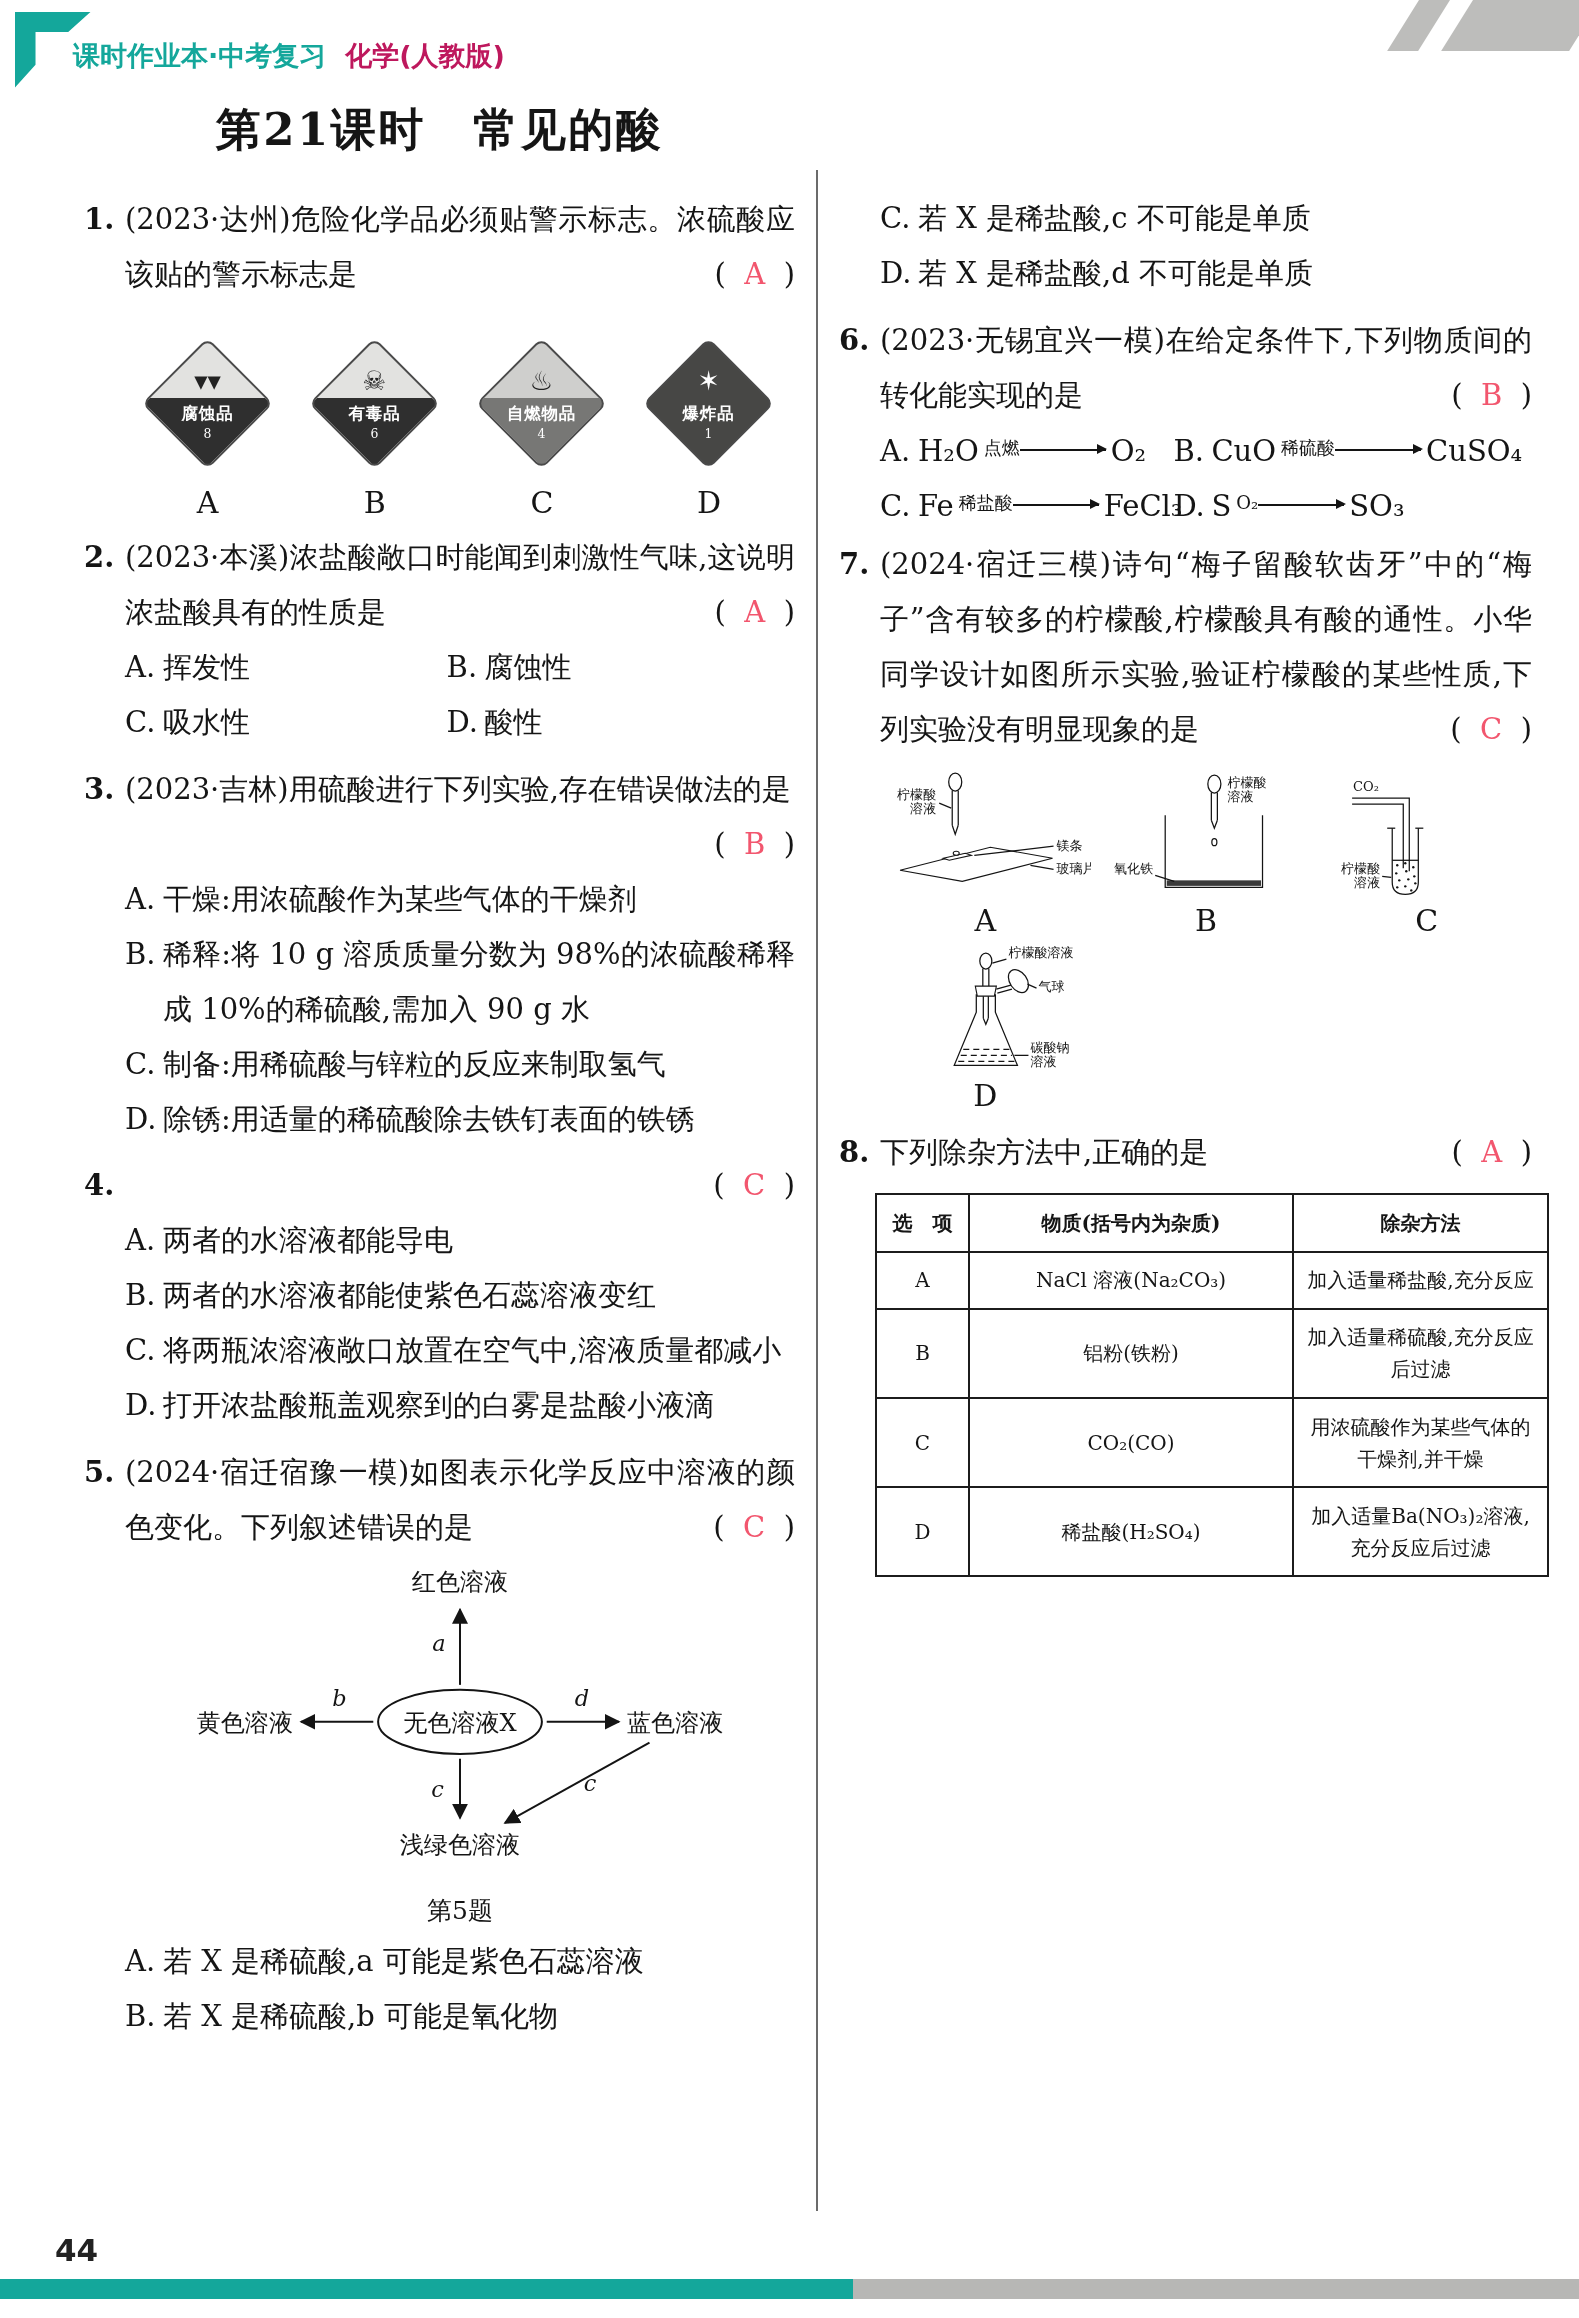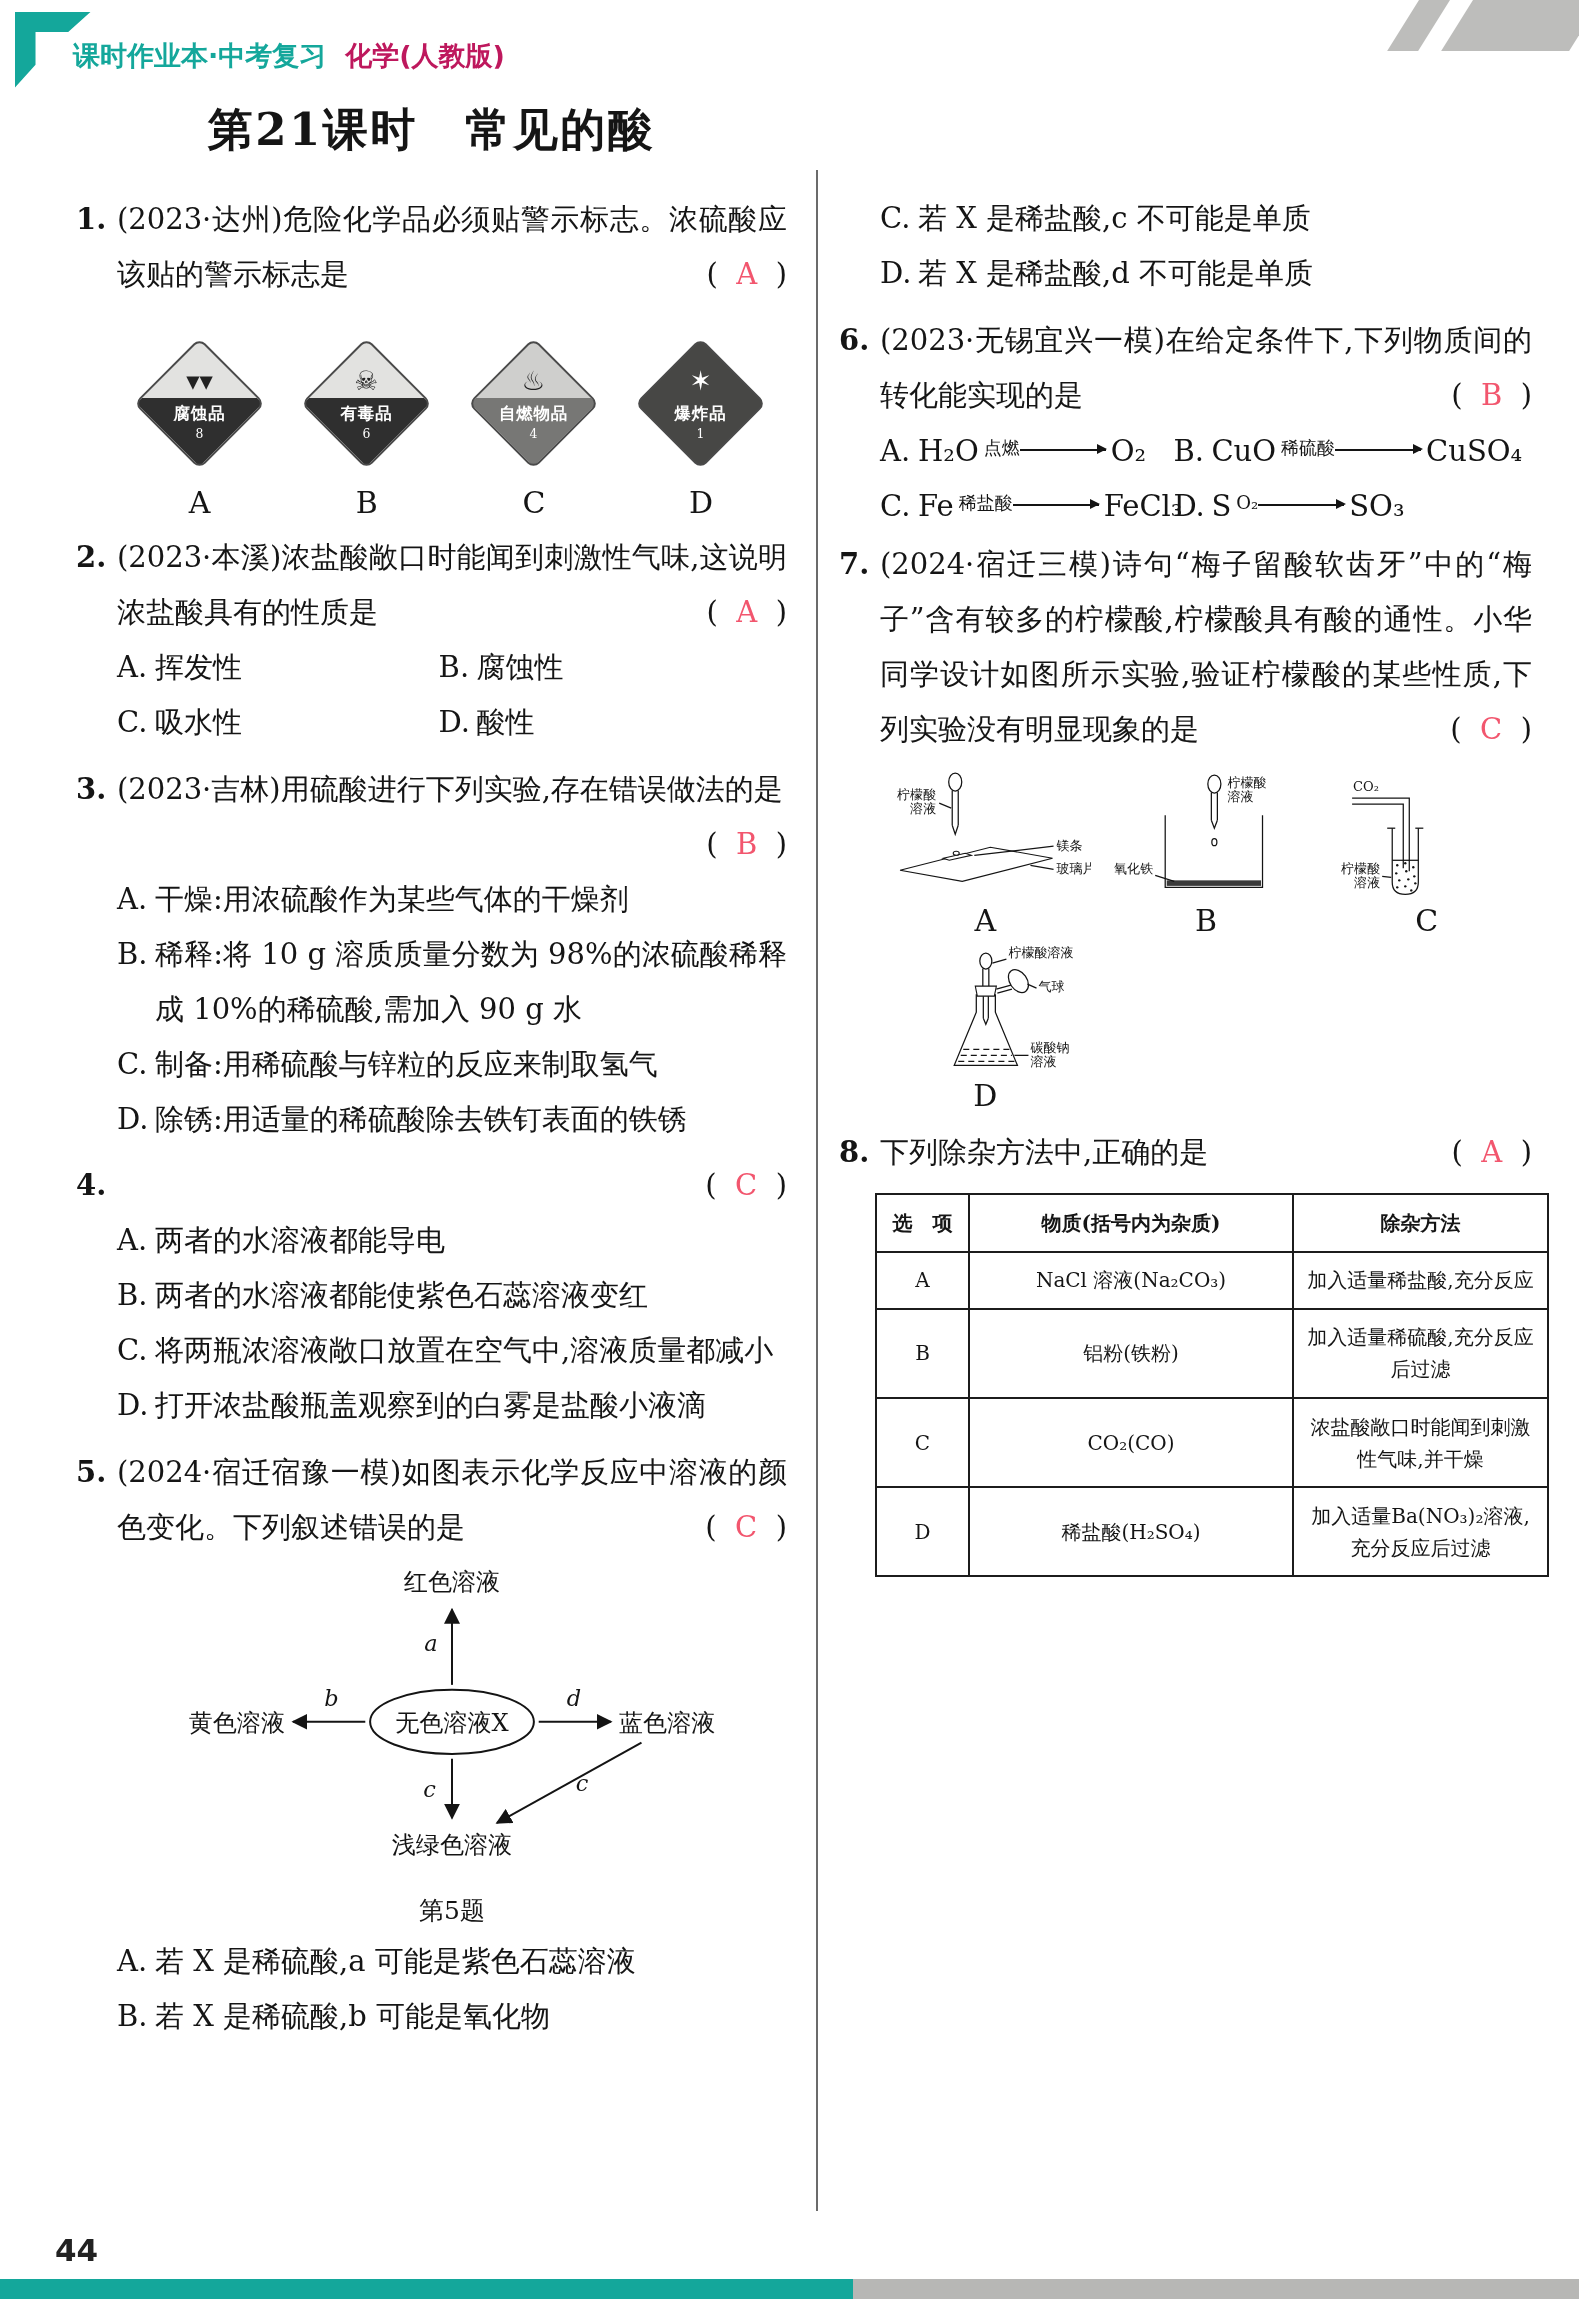--- a/index.html
+++ b/index.html
@@ -21,21 +21,21 @@
   
   .header{position:absolute;left:73px;top:38px;font-family:"DejaVu Sans","Liberation Sans",sans-serif;
           font-size:27px;font-weight:bold;white-space:nowrap;}
   .header .brand,.header .series{color:var(--teal,#14a79b);}
   .header .subject{color:#be185d;margin-left:19px;font-style:normal;}
 
   .pagenum{position:absolute;left:55px;bottom:51px;font-size:31px;font-weight:bold;
            font-family:"DejaVu Sans","Liberation Sans",sans-serif;color:#222;}
 
   
-  .col-left{position:absolute;left:76px;top:98px;width:711px;}
+  .col-left{position:absolute;left:84px;top:98px;width:711px;}
   .col-right{position:absolute;left:839px;top:98px;width:693px;padding-top:93px;}
   .divider{position:absolute;left:816px;top:170px;bottom:108px;width:1.7px;background:#6b6b6b;}
 
   .page-title{text-align:center;font-size:45px;font-weight:bold;letter-spacing:2.5px;
               line-height:53px;margin:5px 0 36px;}
 
   
   .q{position:relative;padding-left:41px;margin-bottom:11.6px;font-size:29px;line-height:55px;}
   .qnum{position:absolute;left:0;top:0;font-weight:bold;}
   .stem{display:flow-root;text-align:justify;}
@@ -417,21 +417,21 @@
             <td class="method">加入适量稀盐酸,充分反应</td>
           </tr>
           <tr>
             <td>B</td>
             <td>铝粉(铁粉)</td>
             <td class="method">加入适量稀硫酸,充分反应后过滤</td>
           </tr>
           <tr>
             <td>C</td>
             <td>CO₂(CO)</td>
-            <td class="method">浓盐酸敞口时能闻到刺激性气味,并干燥</td>
+            <td class="method">用浓硫酸作为某些气体的干燥剂,并干燥</td>
           </tr>
           <tr>
             <td>D</td>
             <td>稀盐酸(H₂SO₄)</td>
             <td class="method">加入适量Ba(NO₃)₂溶液,充分反应后过滤</td>
           </tr>
         </tbody>
       </table>
     </section>
   </div>

